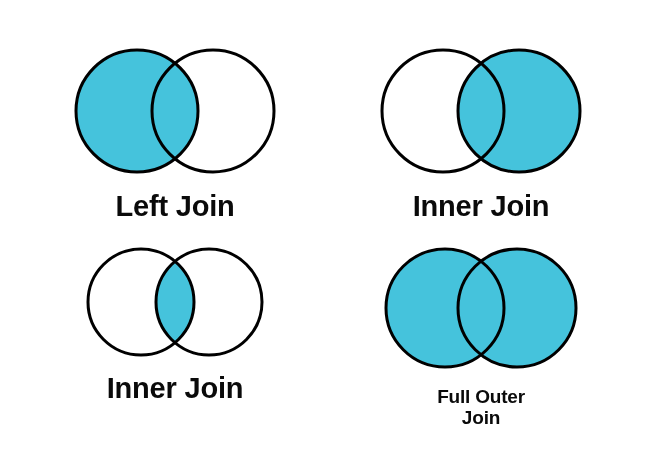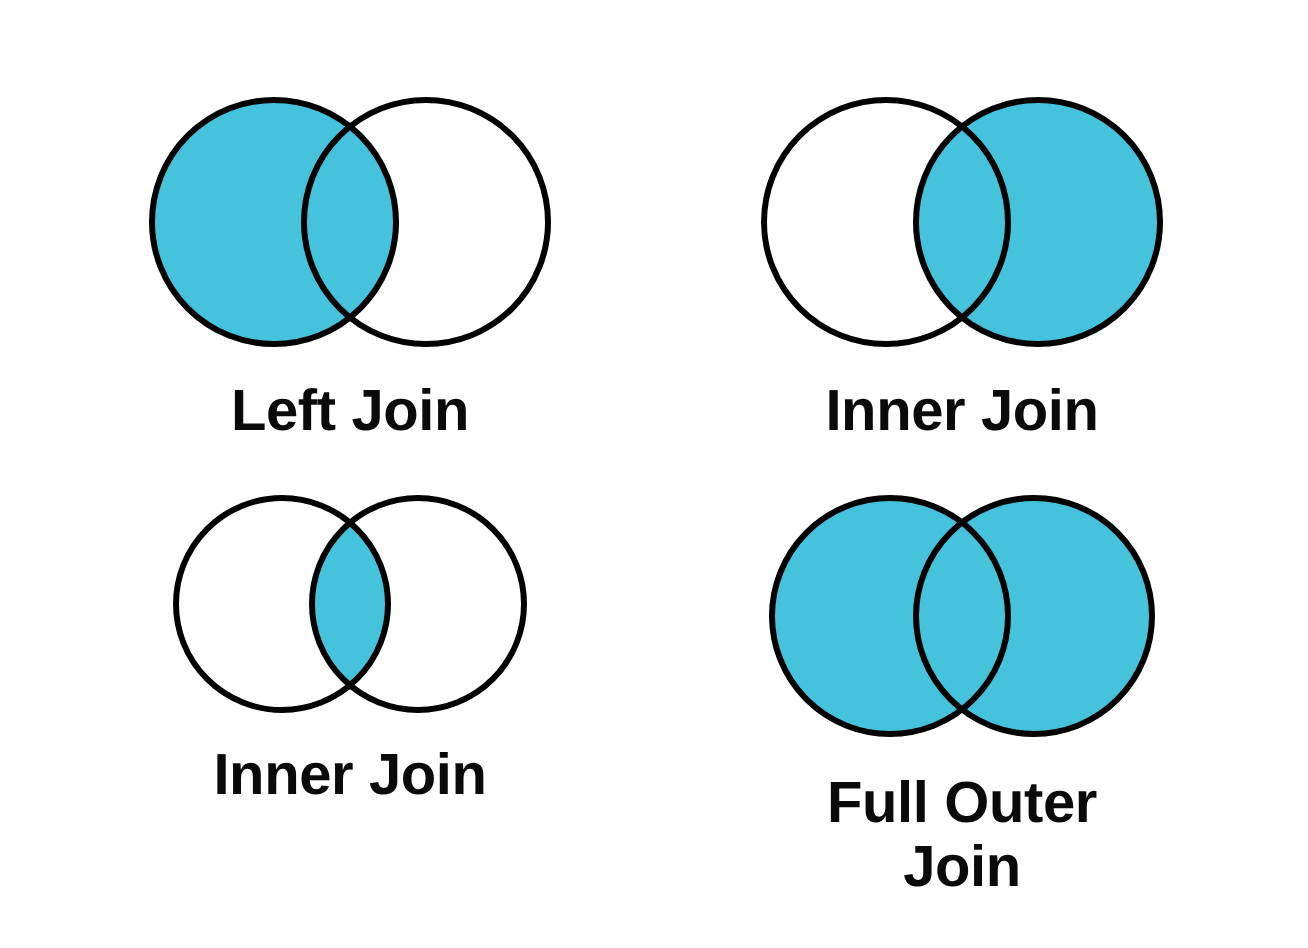--- a/index.html
+++ b/index.html
@@ -41,21 +41,21 @@
 
   
   #panel-left-join    { left: 62px;  top: 44px;  width: 226px; }
   #panel-right-join   { left: 368px; top: 44px;  width: 226px; }
   #panel-inner-join   { left: 62px;  top: 244px; width: 226px; }
   #panel-full-outer-join { left: 368px; top: 244px; width: 226px; }
 
   #panel-left-join .panel-label,
   #panel-right-join .panel-label { font-size: 29px; margin-top: 12px; }
   #panel-inner-join .panel-label { font-size: 29px; margin-top: 12px; }
-  #panel-full-outer-join .panel-label { font-size: 29px; margin-top: 14px; }
+  #panel-full-outer-join .panel-label { font-size: 19px; margin-top: 14px; }
 </style>
 </head>
 <body>
 
 <div class="board" style="background: rgb(255, 255, 255);">
 
   <div class="panel" id="panel-left-join">
     <svg class="panel-venn" width="206" height="134" viewBox="0 0 206 134">
       <defs>
         <clipPath id="clip-lj-left">

